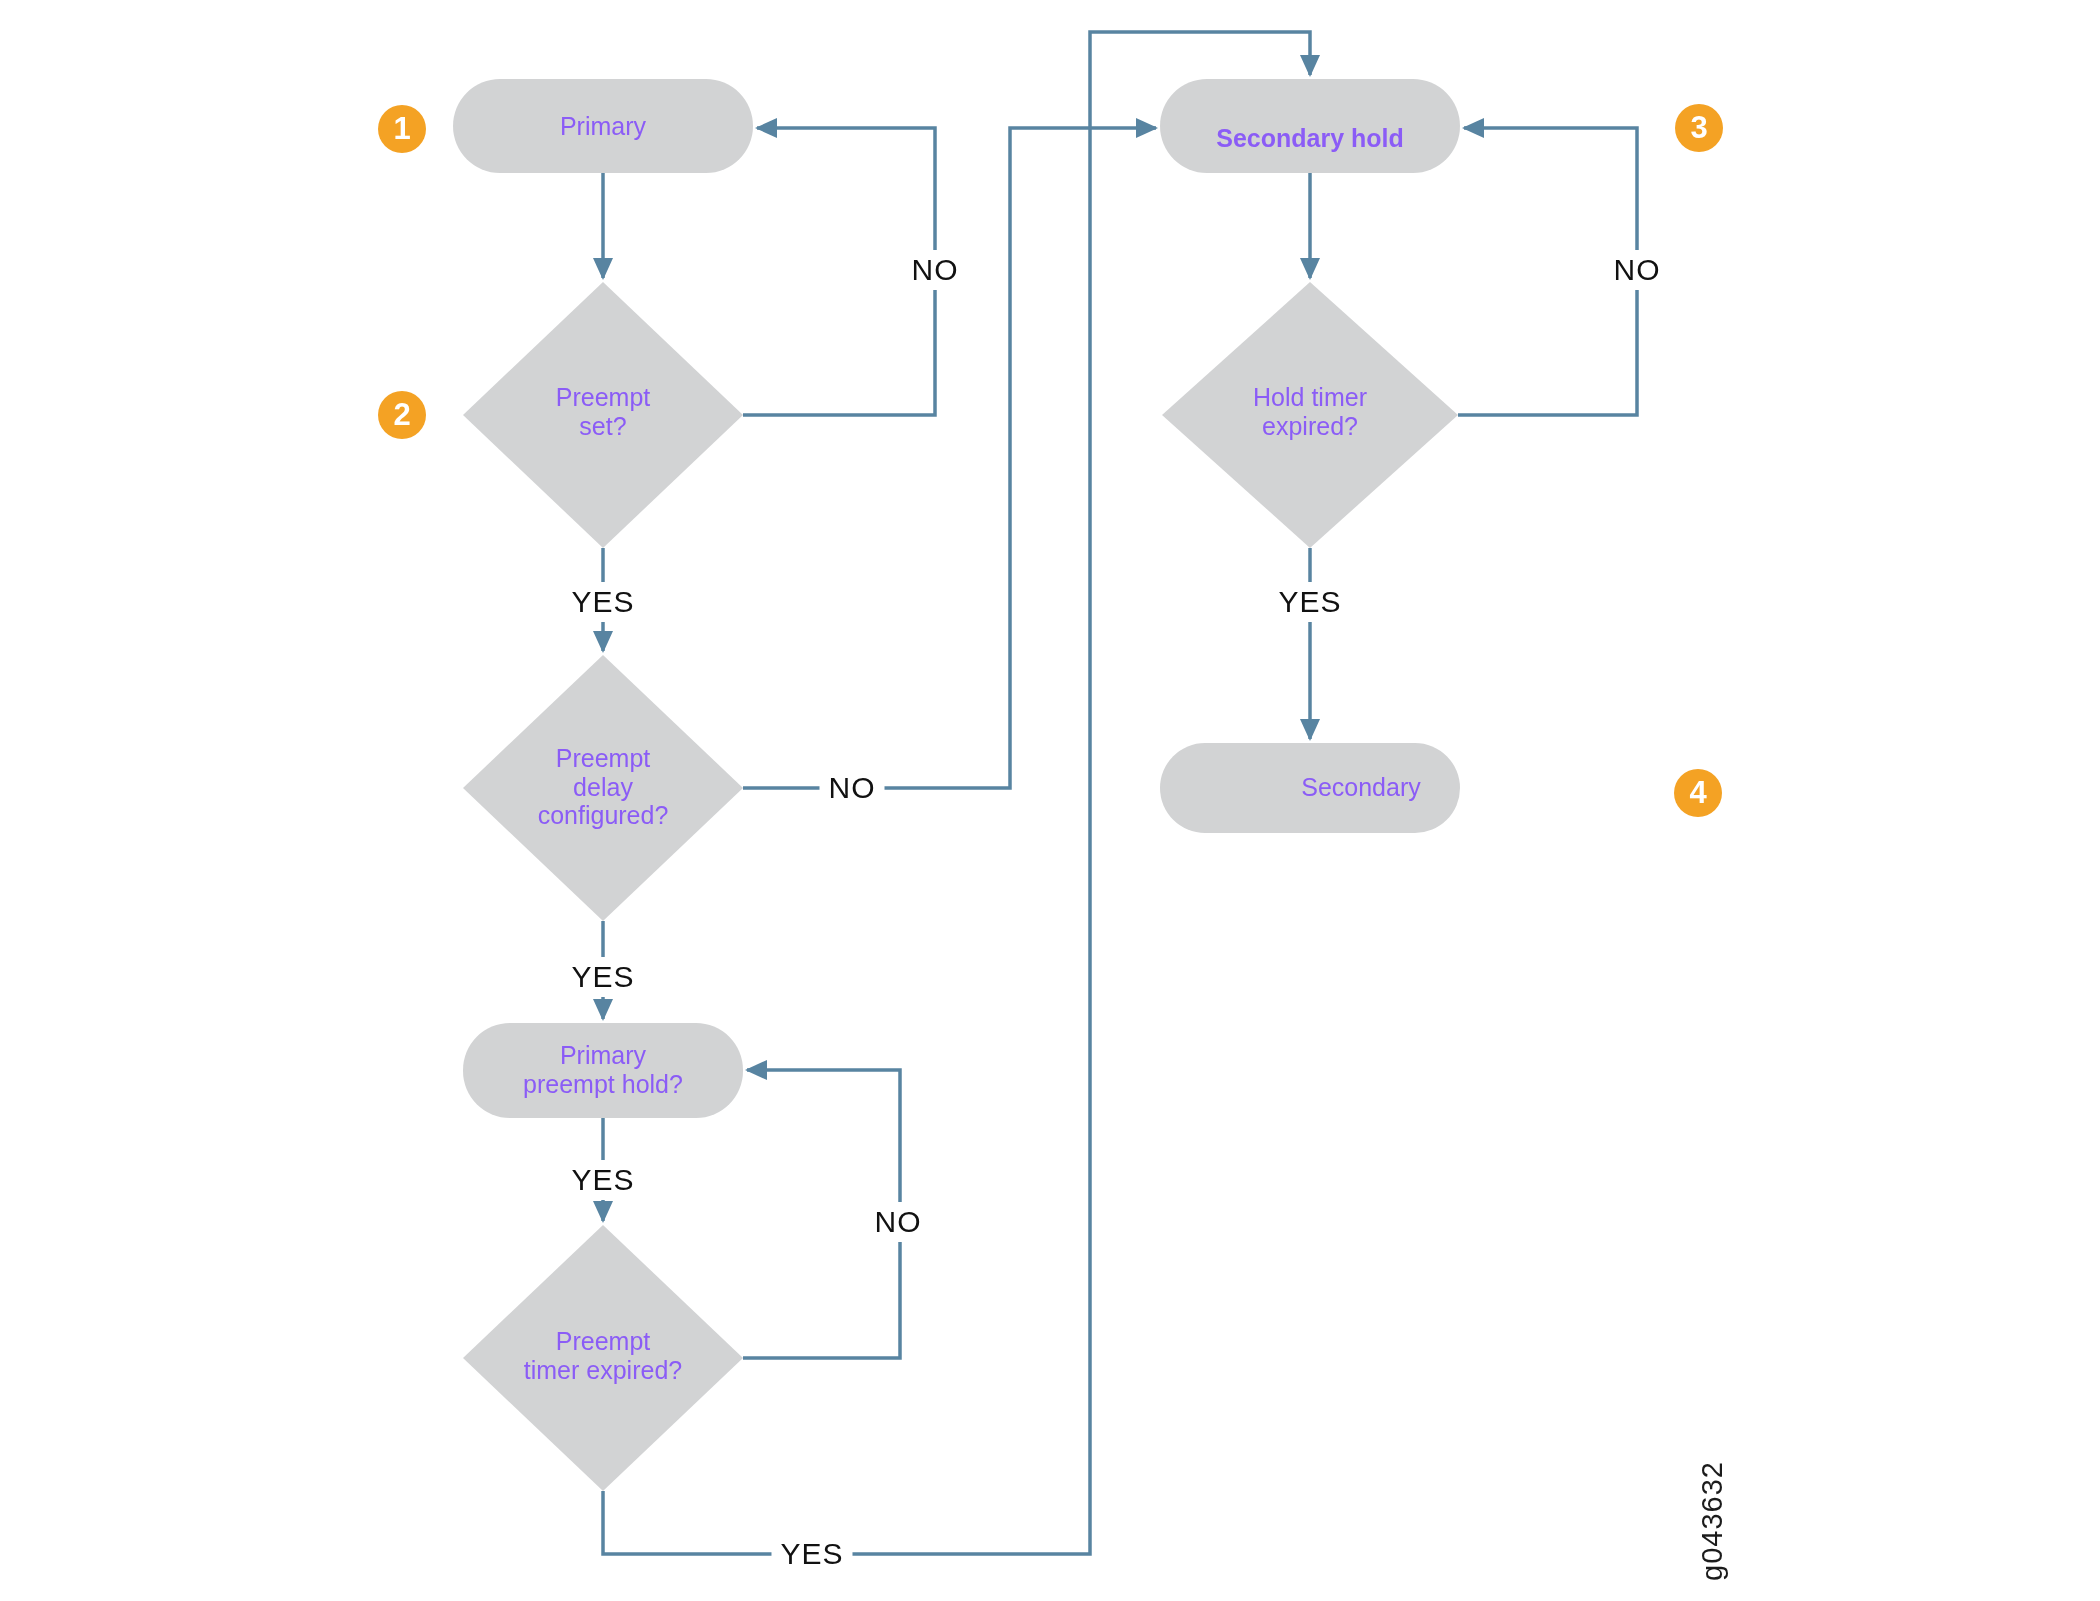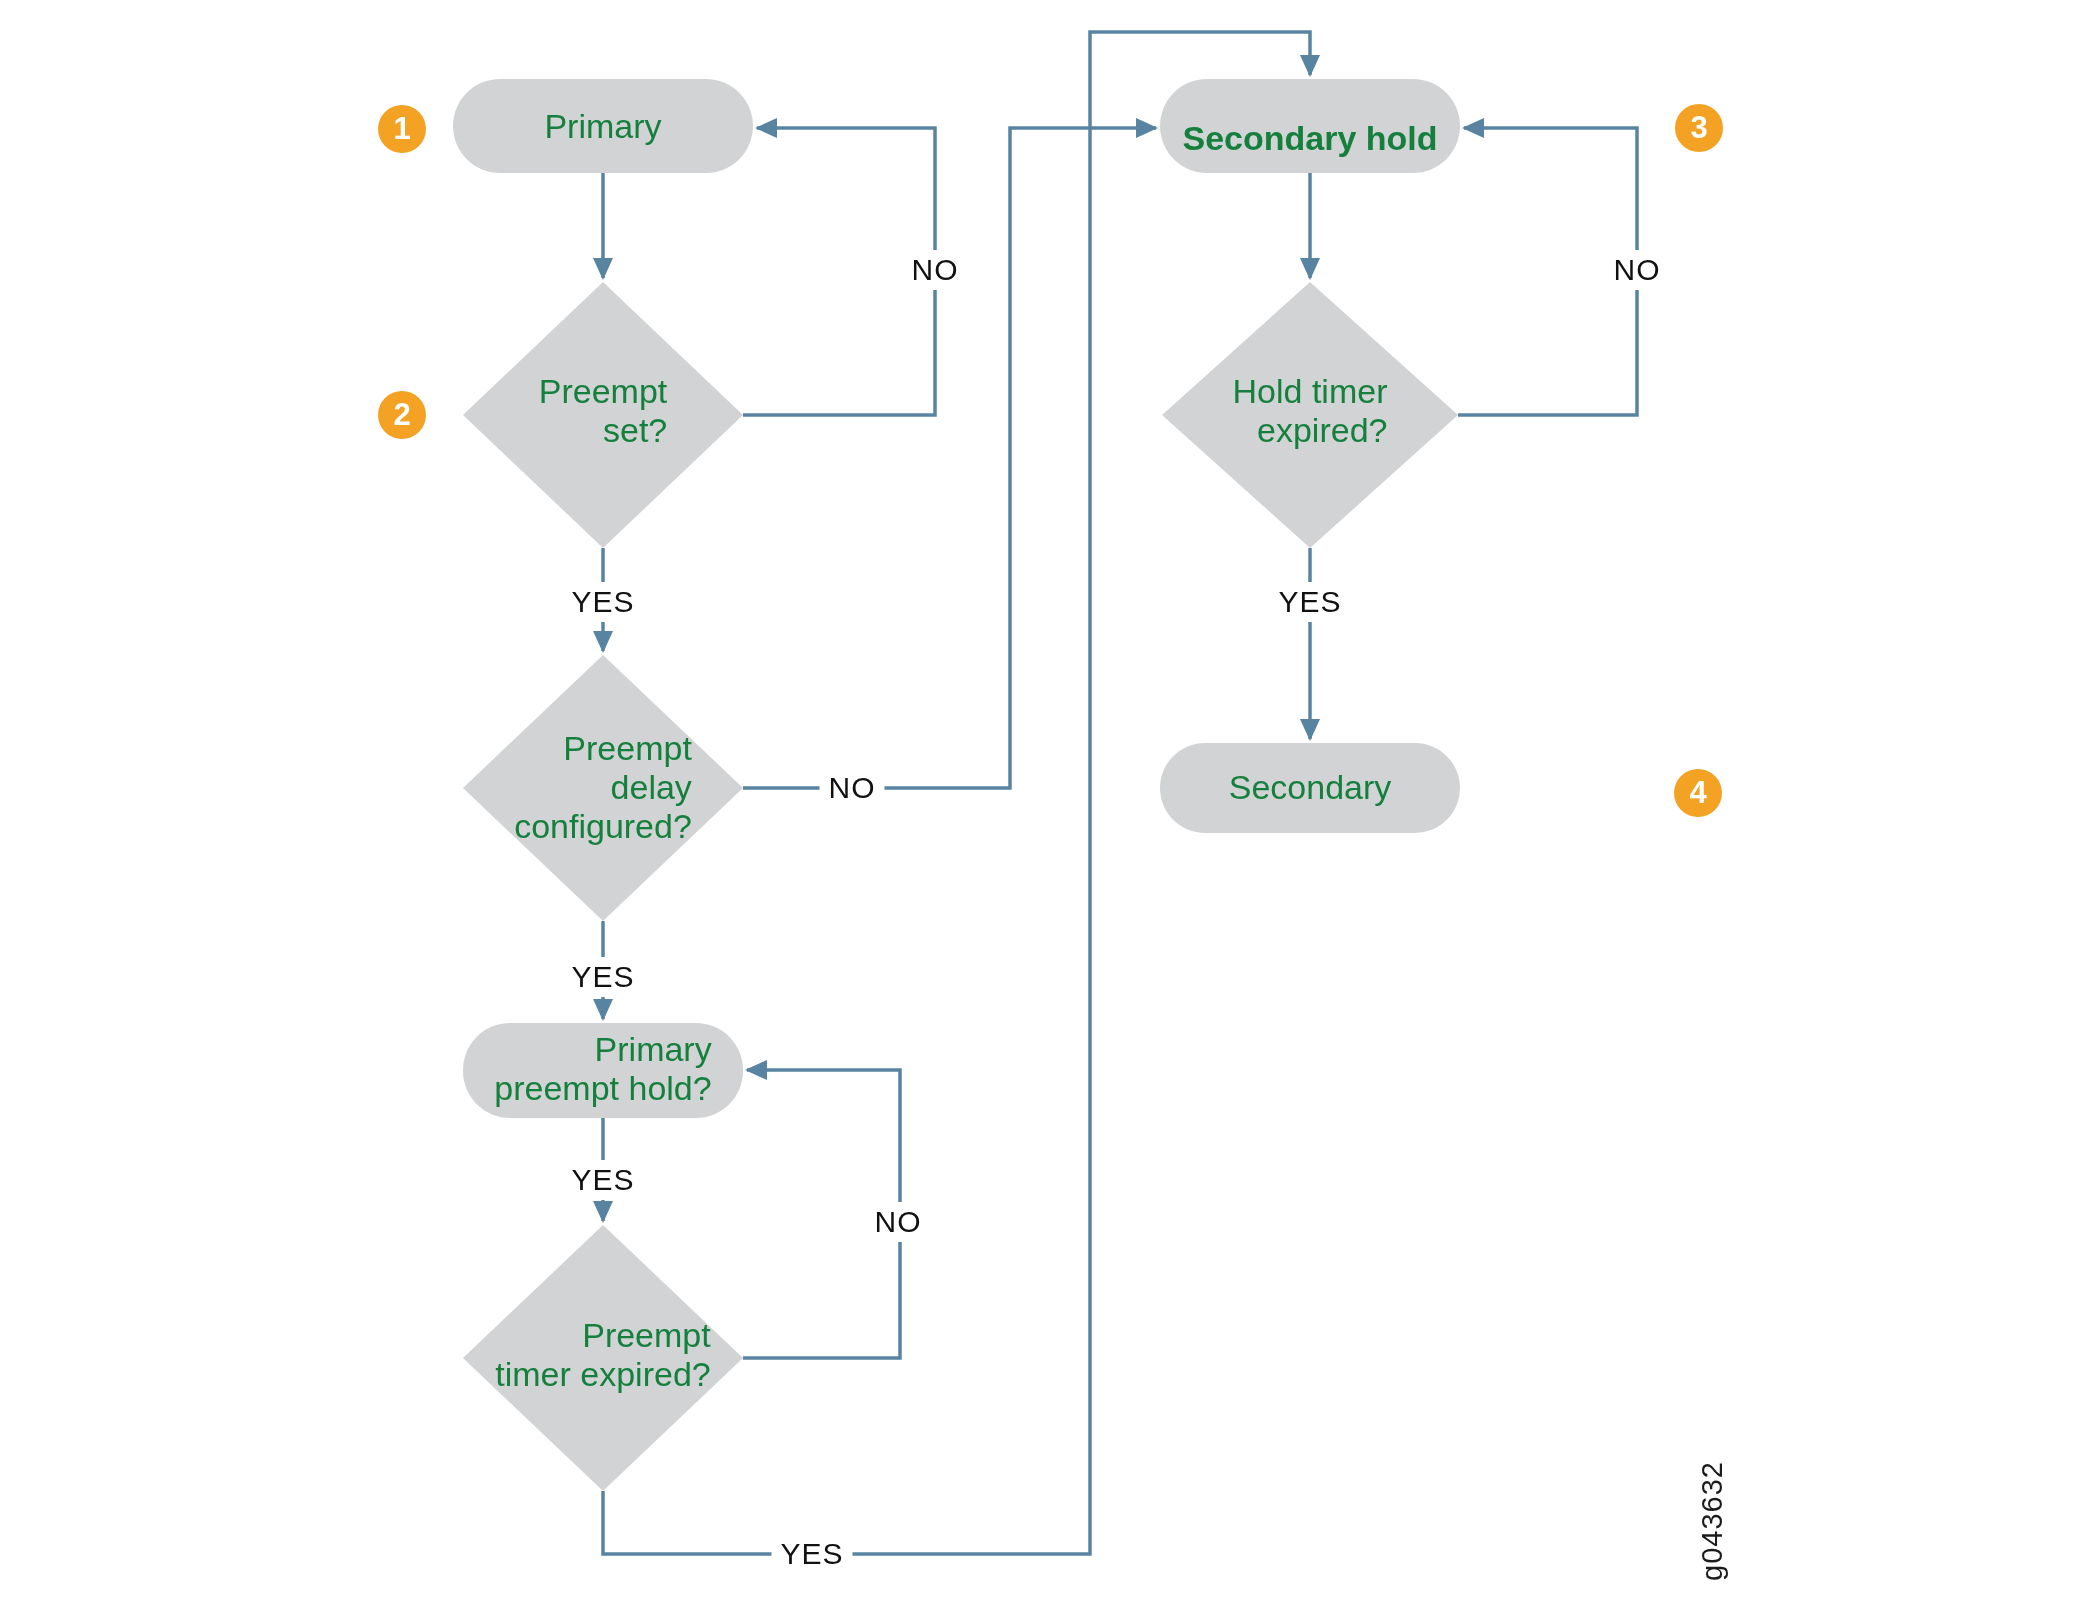--- a/index.html
+++ b/index.html
@@ -9,24 +9,24 @@
     height: 1601px;
     background: #ffffff;
     font-family: "Liberation Sans", sans-serif;
     overflow: hidden;
   }
   svg.layer { position: absolute; left: 0; top: 0; display: block; }
 
   .node-label {
     position: absolute;
     transform: translate(-50%, -50%);
-    text-align: right;
-    font-size: 34px;
+    text-align: center;
+    font-size: 25px;
     line-height: 1.14;
-    color: #15803d;
+    color: #8b5cf6;
     white-space: pre-line;
     pointer-events: none;
   }
   .edge-label {
     position: absolute;
     transform: translate(-50%, -50%);
     background: #ffffff;
     padding: 3px 9px;
     font-size: 30px;
     color: #111111;
@@ -102,21 +102,21 @@
   <div class="node-label" style="left:603px; top:787px;">Preempt
 delay
 configured?</div>
   <div class="node-label" style="left:603px; top:1069px;">Primary
 preempt hold?</div>
   <div class="node-label" style="left:603px; top:1355px;">Preempt
 timer expired?</div>
   <div class="node-label" style="left:1310px; top:138px;font-weight:bold;">Secondary hold</div>
   <div class="node-label" style="left:1310px; top:411px;">Hold timer
 expired?</div>
-  <div class="node-label" style="left:1310px; top:787px;">Secondary</div>
+  <div class="node-label" style="left:1361px; top:787px;">Secondary</div>
 
   <div class="edge-label" style="left:935px; top:270px;">NO</div>
   <div class="edge-label" style="left:603px; top:602px;">YES</div>
   <div class="edge-label" style="left:852px; top:788px;">NO</div>
   <div class="edge-label" style="left:603px; top:977px;">YES</div>
   <div class="edge-label" style="left:603px; top:1180px;">YES</div>
   <div class="edge-label" style="left:898px; top:1222px;">NO</div>
   <div class="edge-label" style="left:812px; top:1554px;">YES</div>
   <div class="edge-label" style="left:1637px; top:270px;">NO</div>
   <div class="edge-label" style="left:1310px; top:602px;">YES</div>

